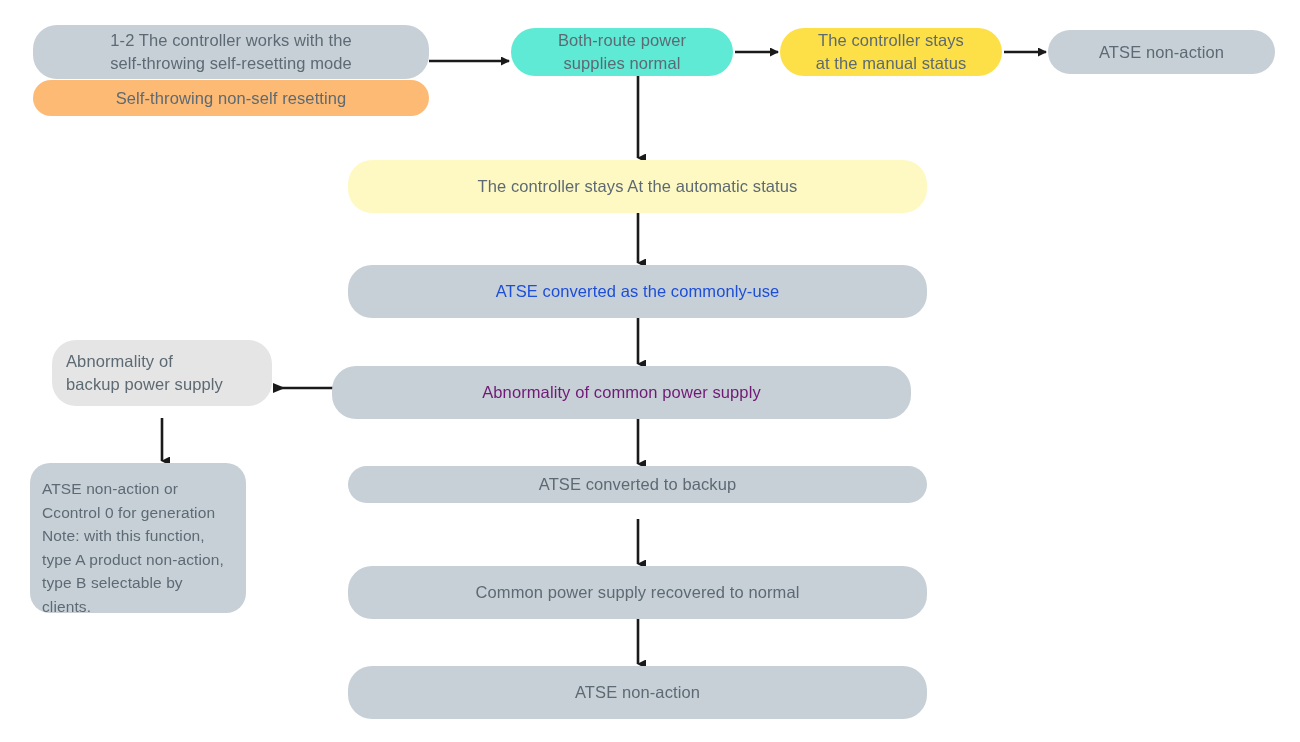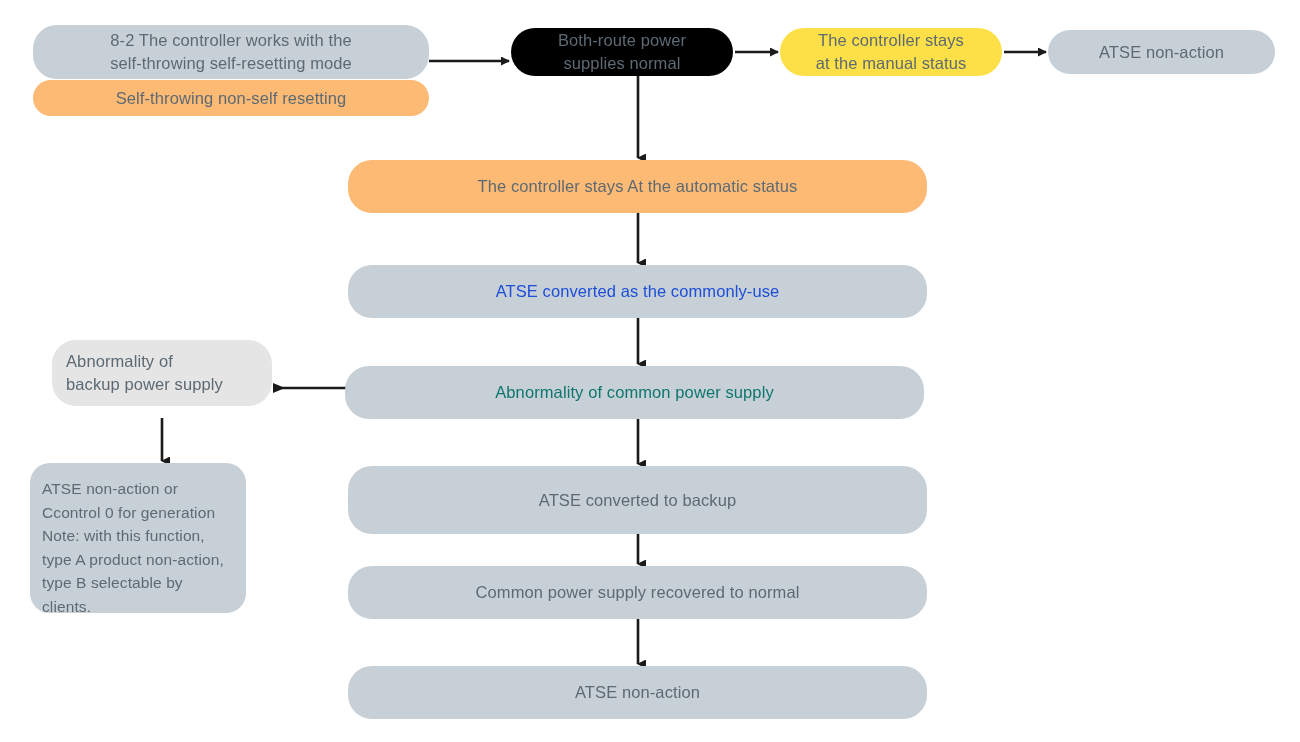--- a/index.html
+++ b/index.html
@@ -87,55 +87,55 @@
         <line x1="638" y1="318" x2="638" y2="364" stroke="#1a1a1a" stroke-width="2.6" marker-end="url(#arrowhead-down)"></line>
         <line x1="348" y1="388" x2="274" y2="388" stroke="#1a1a1a" stroke-width="2.4" marker-end="url(#arrowhead-left)"></line>
         <line x1="638" y1="419" x2="638" y2="464" stroke="#1a1a1a" stroke-width="2.6" marker-end="url(#arrowhead-down)"></line>
         <line x1="638" y1="519" x2="638" y2="564" stroke="#1a1a1a" stroke-width="2.6" marker-end="url(#arrowhead-down)"></line>
         <line x1="638" y1="619" x2="638" y2="664" stroke="#1a1a1a" stroke-width="2.6" marker-end="url(#arrowhead-down)"></line>
         <line x1="162" y1="418" x2="162" y2="461" stroke="#1a1a1a" stroke-width="2.6" marker-end="url(#arrowhead-down)"></line>
       </g>
   </svg>
 
   <div class="node" style="left: 33px; top: 25px; width: 396px; height: 54px; background: rgb(199, 208, 215); color: rgb(93, 106, 115);">
-    <span>8-2 The controller works with the
+    <span>1-2 The controller works with the
 self-throwing self-resetting mode</span>
   </div>
 
   <div class="node" style="left: 33px; top: 80px; width: 396px; height: 36px; background: #fdba74; color: rgb(93, 106, 115);">
     <span>Self-throwing non-self resetting</span>
   </div>
 
-  <div class="node" style="left: 511px; top: 28px; width: 222px; height: 48px; background: #000000; color: rgb(93, 106, 115);">
+  <div class="node" style="left: 511px; top: 28px; width: 222px; height: 48px; background: #5eead4; color: rgb(93, 106, 115);">
     <span>Both-route power
 supplies normal</span>
   </div>
 
   <div class="node" style="left: 780px; top: 28px; width: 222px; height: 48px; background: #fde047; color: rgb(93, 106, 115);">
     <span>The controller stays
 at the manual status</span>
   </div>
 
   <div class="node" style="left: 1048px; top: 30px; width: 227px; height: 44px; background: rgb(199, 208, 215); color: rgb(93, 106, 115);">
     <span>ATSE non-action</span>
   </div>
 
-  <div class="node" style="left: 348px; top: 160px; width: 579px; height: 53px; background: #fdba74; color: rgb(93, 106, 115);">
+  <div class="node" style="left: 348px; top: 160px; width: 579px; height: 53px; background: #fef9c3; color: rgb(93, 106, 115);">
     <span>The controller stays At the automatic status</span>
   </div>
 
   <div class="node" style="left: 348px; top: 265px; width: 579px; height: 53px; background: rgb(199, 208, 215); color: #1d4ed8;">
     <span>ATSE converted as the commonly-use</span>
   </div>
 
-  <div class="node" style="left: 345px; top: 366px; width: 579px; height: 53px; background: rgb(199, 208, 215); color: #0f766e;">
+  <div class="node" style="left: 332px; top: 366px; width: 579px; height: 53px; background: rgb(199, 208, 215); color: #701a75;">
     <span>Abnormality of common power supply</span>
   </div>
 
-  <div class="node" style="left: 348px; top: 466px; width: 579px; height: 68px; background: rgb(199, 208, 215); color: rgb(93, 106, 115);">
+  <div class="node" style="left: 348px; top: 466px; width: 579px; height: 37px; background: rgb(199, 208, 215); color: rgb(93, 106, 115);">
     <span>ATSE converted to backup</span>
   </div>
 
   <div class="node" style="left: 348px; top: 566px; width: 579px; height: 53px; background: rgb(199, 208, 215); color: rgb(93, 106, 115); align-items: center;">
     <span>Common power supply recovered to normal</span>
   </div>
 
   <div class="node" style="left: 348px; top: 666px; width: 579px; height: 53px; background: rgb(199, 208, 215); color: rgb(93, 106, 115);">
     <span>ATSE non-action</span>
   </div>

